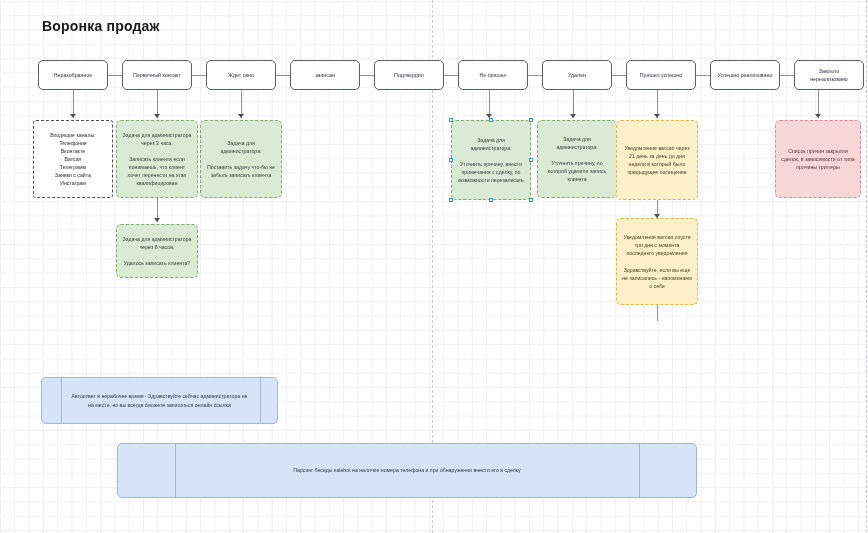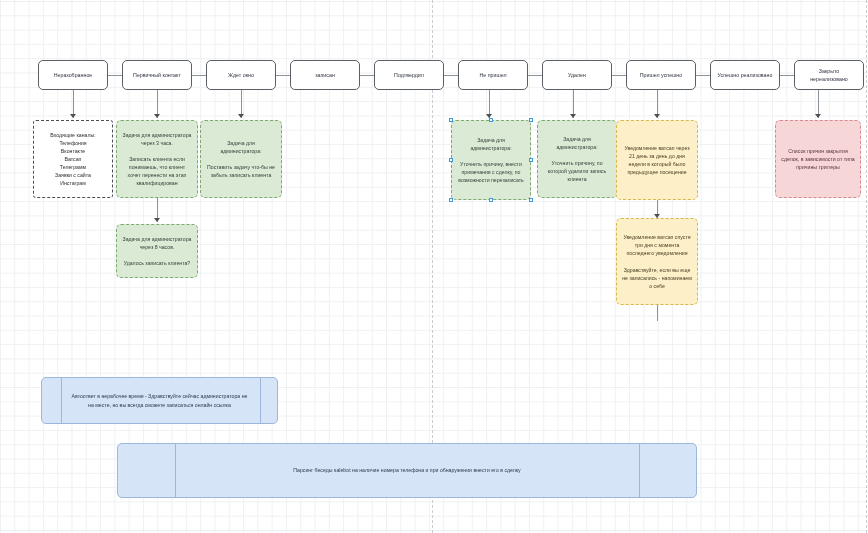--- a/index.html
+++ b/index.html
@@ -142,20 +142,21 @@
   }
 </style>
 </head>
 <body>
 
 <div id="canvas">
 
   <div class="page-guide g1"></div>
   <div class="page-guide g2"></div>
 
+  <div id="title">Воронка продаж</div>
 
   <div class="conn-h" style="left:106px; top:75px; width:20px;"></div>
   <div class="arrow-r" style="left:122px; top:72px;"></div>
   <div class="conn-h" style="left:190px; top:75px; width:20px;"></div>
   <div class="arrow-r" style="left:206px; top:72px;"></div>
   <div class="conn-h" style="left:274px; top:75px; width:20px;"></div>
   <div class="arrow-r" style="left:290px; top:72px;"></div>
   <div class="conn-h" style="left:358px; top:75px; width:20px;"></div>
   <div class="arrow-r" style="left:374px; top:72px;"></div>
   <div class="conn-h" style="left:442px; top:75px; width:20px;"></div>

